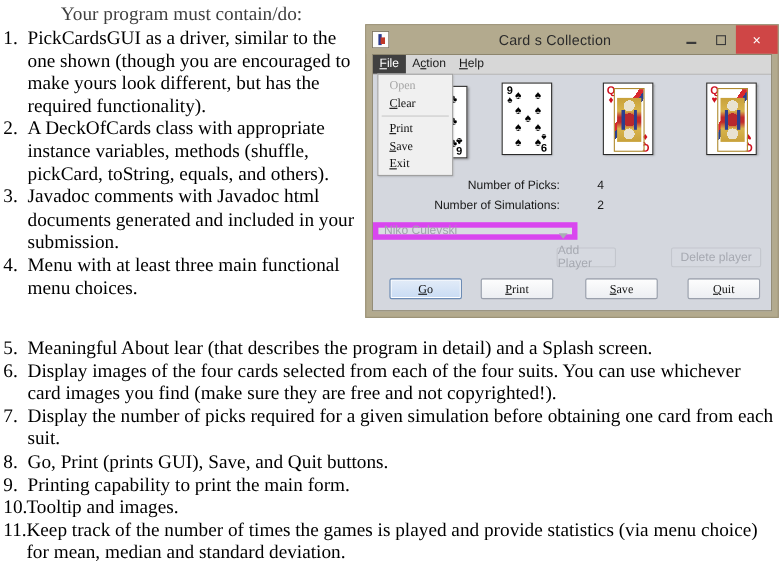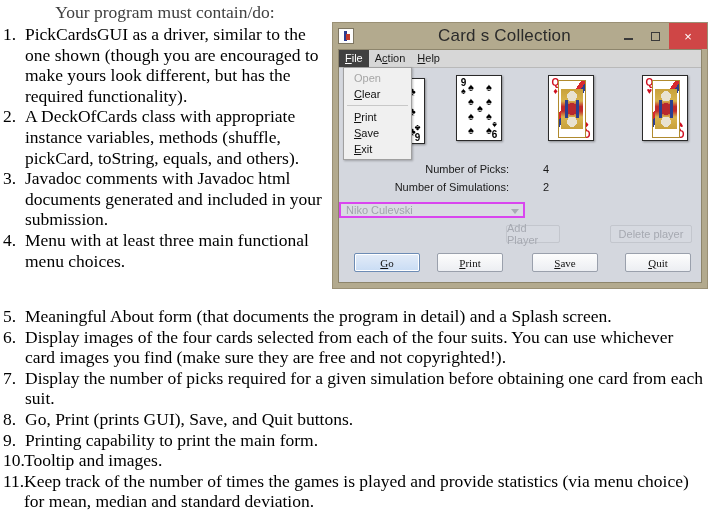--- a/index.html
+++ b/index.html
@@ -106,21 +106,21 @@
     content: "";
     position: absolute;
     left: 7px; top: 5px;
     width: 4px; height: 6px;
     background: #c0392b;
   }
   .title-text {
     flex: 1 1 auto;
     text-align: center;
     font-family: "Liberation Sans", sans-serif;
-    font-size: 17px;
+    font-size: 13px;
     color: #2b2b2b;
     letter-spacing: .2px;
     padding-right: 62px;
     padding-left: 10px;
   }
   .win-ctrls {
     position: absolute;
     right: 0; top: 0;
     height: 26px;
     display: flex;
@@ -200,20 +200,21 @@
     z-index: 40;
     padding: 2px 0 2px 0;
     font-family: "Liberation Sans", sans-serif;
     font-size: 11px;
   }
   .dd-item {
     padding: 1px 6px 1px 10px;
     color: #101010;
     line-height: 14px;
     white-space: nowrap;
+    font-family: Liberation Serif, serif;
   }
   .dd-item.disabled { color: #a6a6a6; }
   .dd-sep {
     height: 1px;
     background: #c8c8c8;
     margin: 3px 3px;
   }
 
   
   .cards-row {
@@ -330,21 +331,21 @@
   }
   .player-label {
     width: 153px;
     text-align: right;
     padding-right: 6px;
   }
   .combo {
     width: 186px;
     height: 16px;
     background: #d9dce2;
-    border: 2px solid #d946ef;
+    border: 5px solid #d946ef;
     box-sizing: border-box;
     display: flex;
     align-items: center;
     position: relative;
     color: #a0a4ac;
     font-size: 11px;
     padding-left: 5px;
   }
   .combo-arrow {
     position: absolute;
@@ -428,21 +429,21 @@
     </li>
     <li class="req-item">
       <span class="req-num">4.</span>
       <span class="req-text">Menu with at least three main functional menu choices.</span>
     </li>
   </ul>
 
   <ul class="req-list-wide">
     <li class="req-item">
       <span class="req-num">5.</span>
-      <span class="req-text">Meaningful About form (that documents the program in detail) and a Splash screen.</span>
+      <span class="req-text">Meaningful About lear (that describes the program in detail) and a Splash screen.</span>
     </li>
     <li class="req-item">
       <span class="req-num">6.</span>
       <span class="req-text">Display images of the four cards selected from each of the four suits. You can use whichever card images you find (make sure they are free and not copyrighted!).</span>
     </li>
     <li class="req-item">
       <span class="req-num">7.</span>
       <span class="req-text">Display the number of picks required for a given simulation before obtaining one card from each suit.</span>
     </li>
     <li class="req-item">

